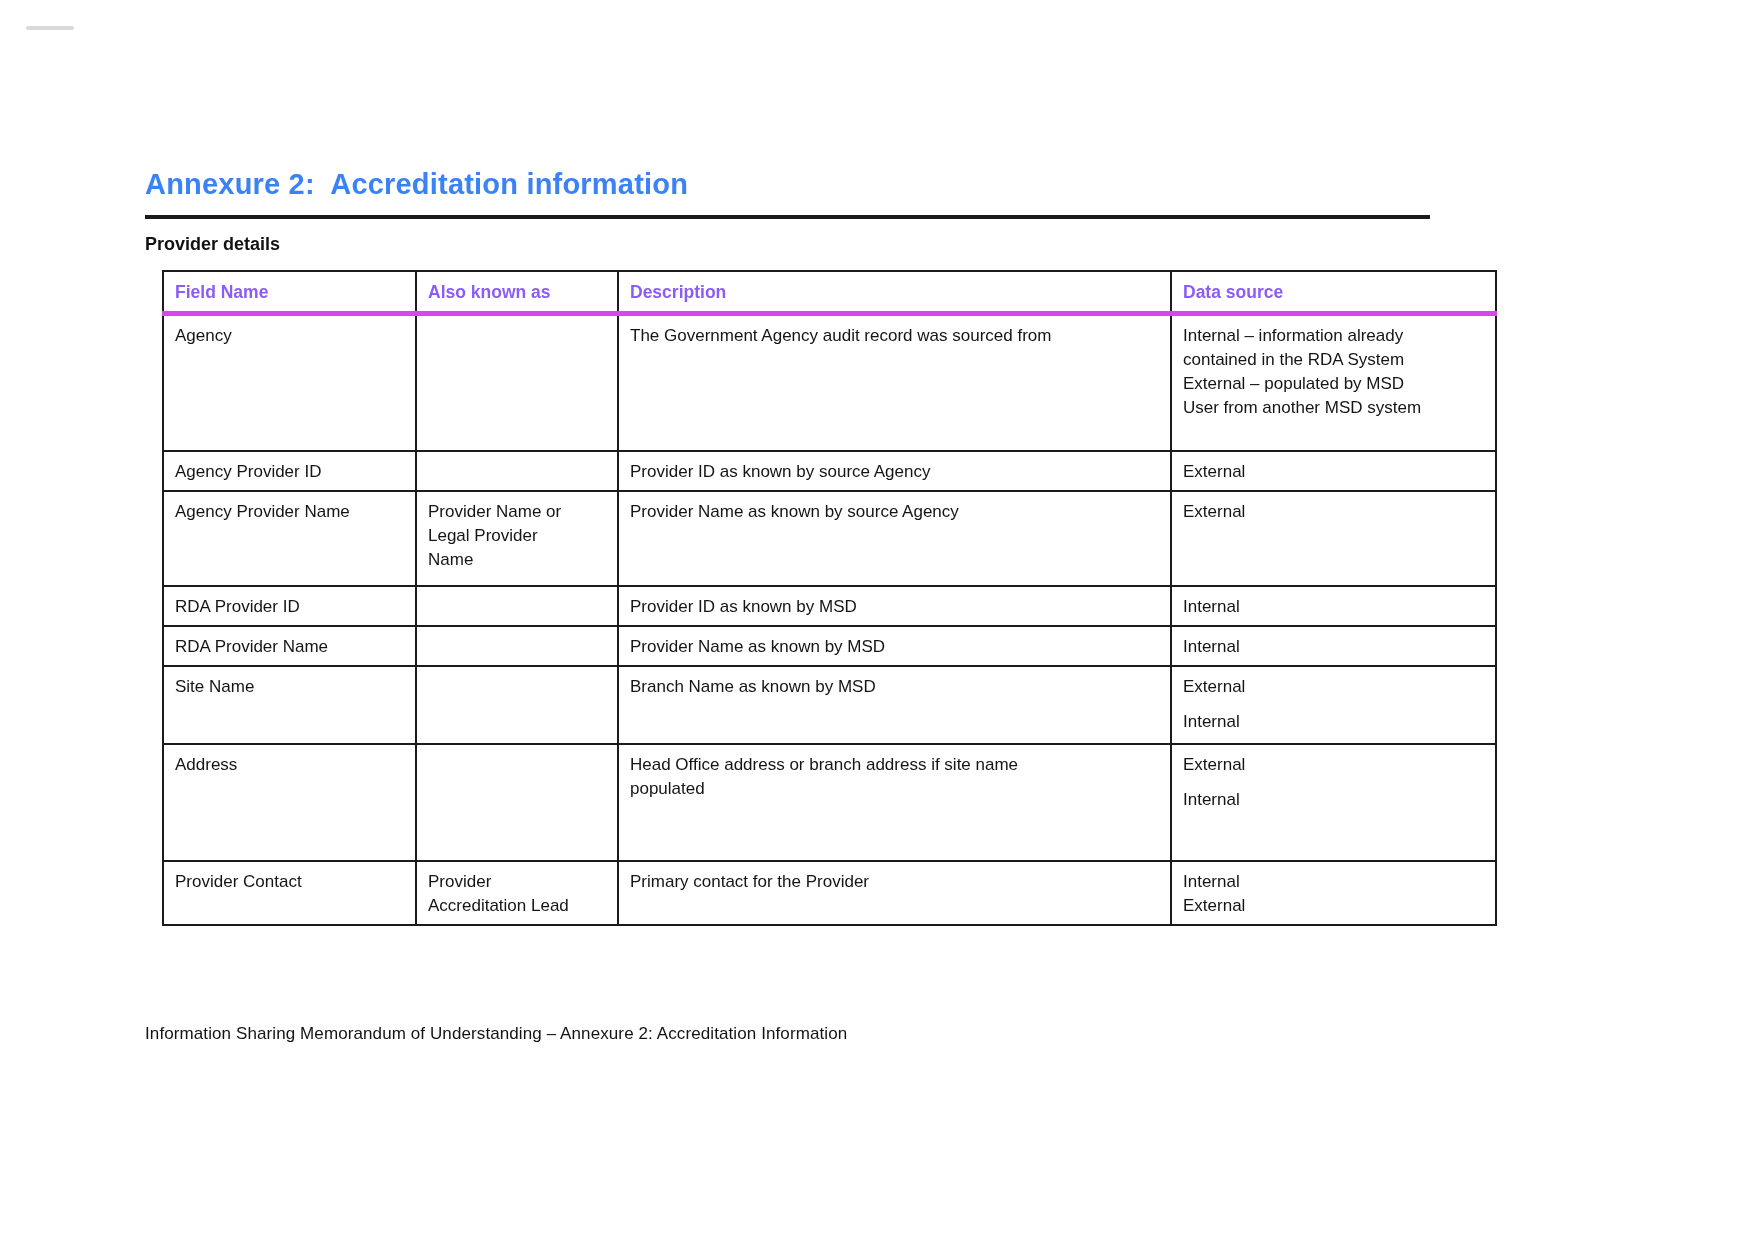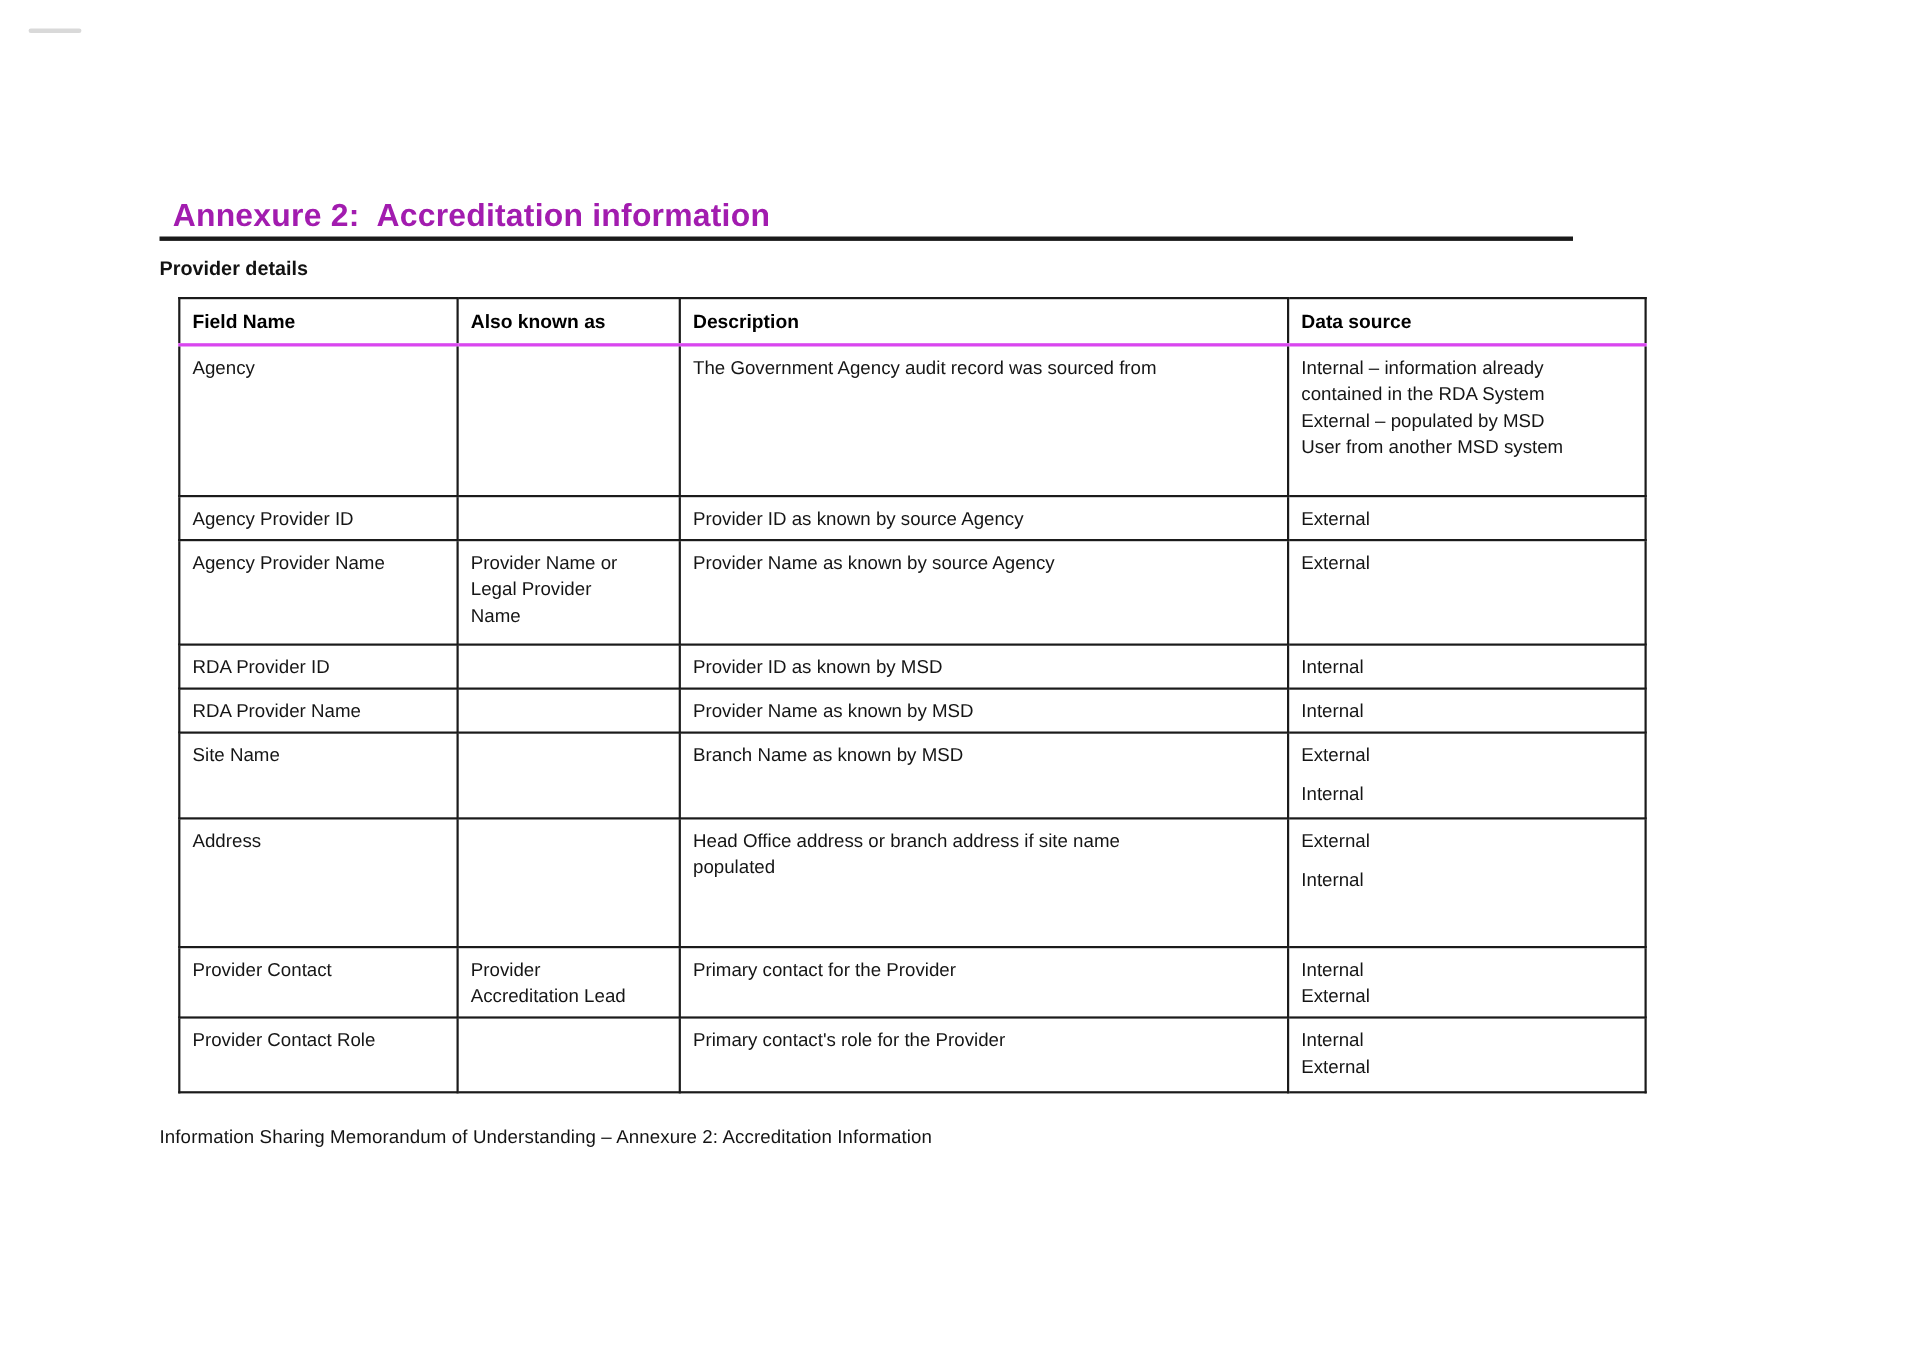--- a/index.html
+++ b/index.html
@@ -24,26 +24,26 @@
     top: 26px;
     width: 48px;
     height: 4px;
     background: #d9d9d9;
     border-radius: 2px;
   }
   .title {
     position: absolute;
     left: 145px;
     top: 168px;
-    margin: 12px;
+    margin: 0;
     font-size: 29px;
     font-weight: bold;
     letter-spacing: 0.2px;
     white-space: pre;
-    color: #a21caf;
+    color: #3b82f6;
   }
   .title-rule {
     position: absolute;
     left: 145px;
     top: 215px;
     width: 1285px;
     height: 4px;
     background: #1a1a1a;
   }
   .section-heading {
@@ -69,22 +69,22 @@
     vertical-align: top;
     text-align: left;
     padding: 8px 10px 6px 11px;
     font-size: 17px;
     line-height: 24px;
     overflow: hidden;
   }
   .provider-table thead th {
     font-weight: bold;
     font-size: 17.5px;
-    border-bottom: 3px solid #d946ef;
-    color: #000000;
+    border-bottom: 5px solid #d946ef;
+    color: #8b5cf6;
   }
   .provider-table thead tr { height: 42px; }
   tbody tr:nth-child(1) { height: 138px; }
   tbody tr:nth-child(2) { height: 38px; border-radius: 12px;  }
   tbody tr:nth-child(3) { height: 95px; border-radius: 14px;  }
   tbody tr:nth-child(4) { height: 40px;  }
   tbody tr:nth-child(5) { height: 40px;  }
   tbody tr:nth-child(6) { height: 78px;  }
   tbody tr:nth-child(7) { height: 117px; }
   tbody tr:nth-child(8) { height: 64px;  }
@@ -205,27 +205,18 @@
           <td>
             <div class="cell-line">Provider</div>
             <div class="cell-line">Accreditation Lead</div>
           </td>
           <td>Primary contact for the Provider</td>
           <td>
             <div class="cell-line">Internal</div>
             <div class="cell-line">External</div>
           </td>
         </tr>
-        <tr>
-          <td>Provider Contact Role</td>
-          <td></td>
-          <td>Primary contact's role for the Provider</td>
-          <td>
-            <div class="cell-line">Internal</div>
-            <div class="cell-line">External</div>
-          </td>
-        </tr>
       </tbody>
   </table>
 
   <p class="footer">Information Sharing Memorandum of Understanding – Annexure 2: Accreditation Information</p>
 
 </div>
 
 </body></html>

